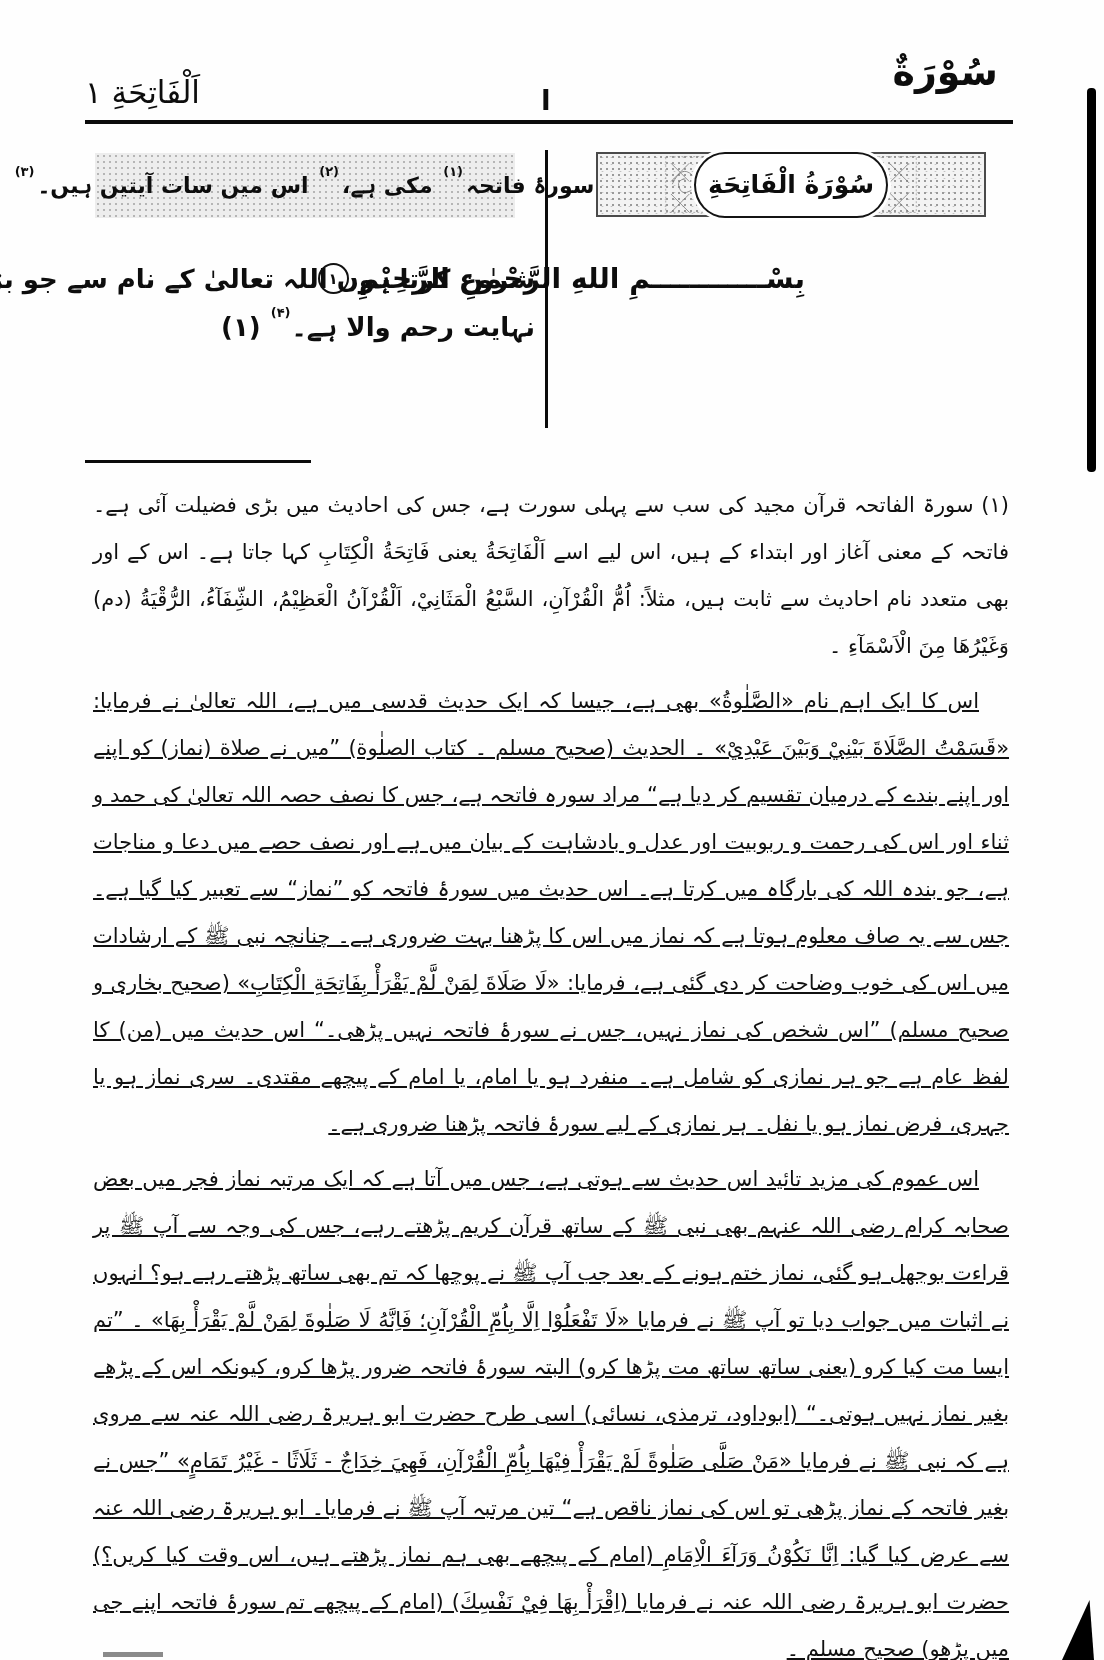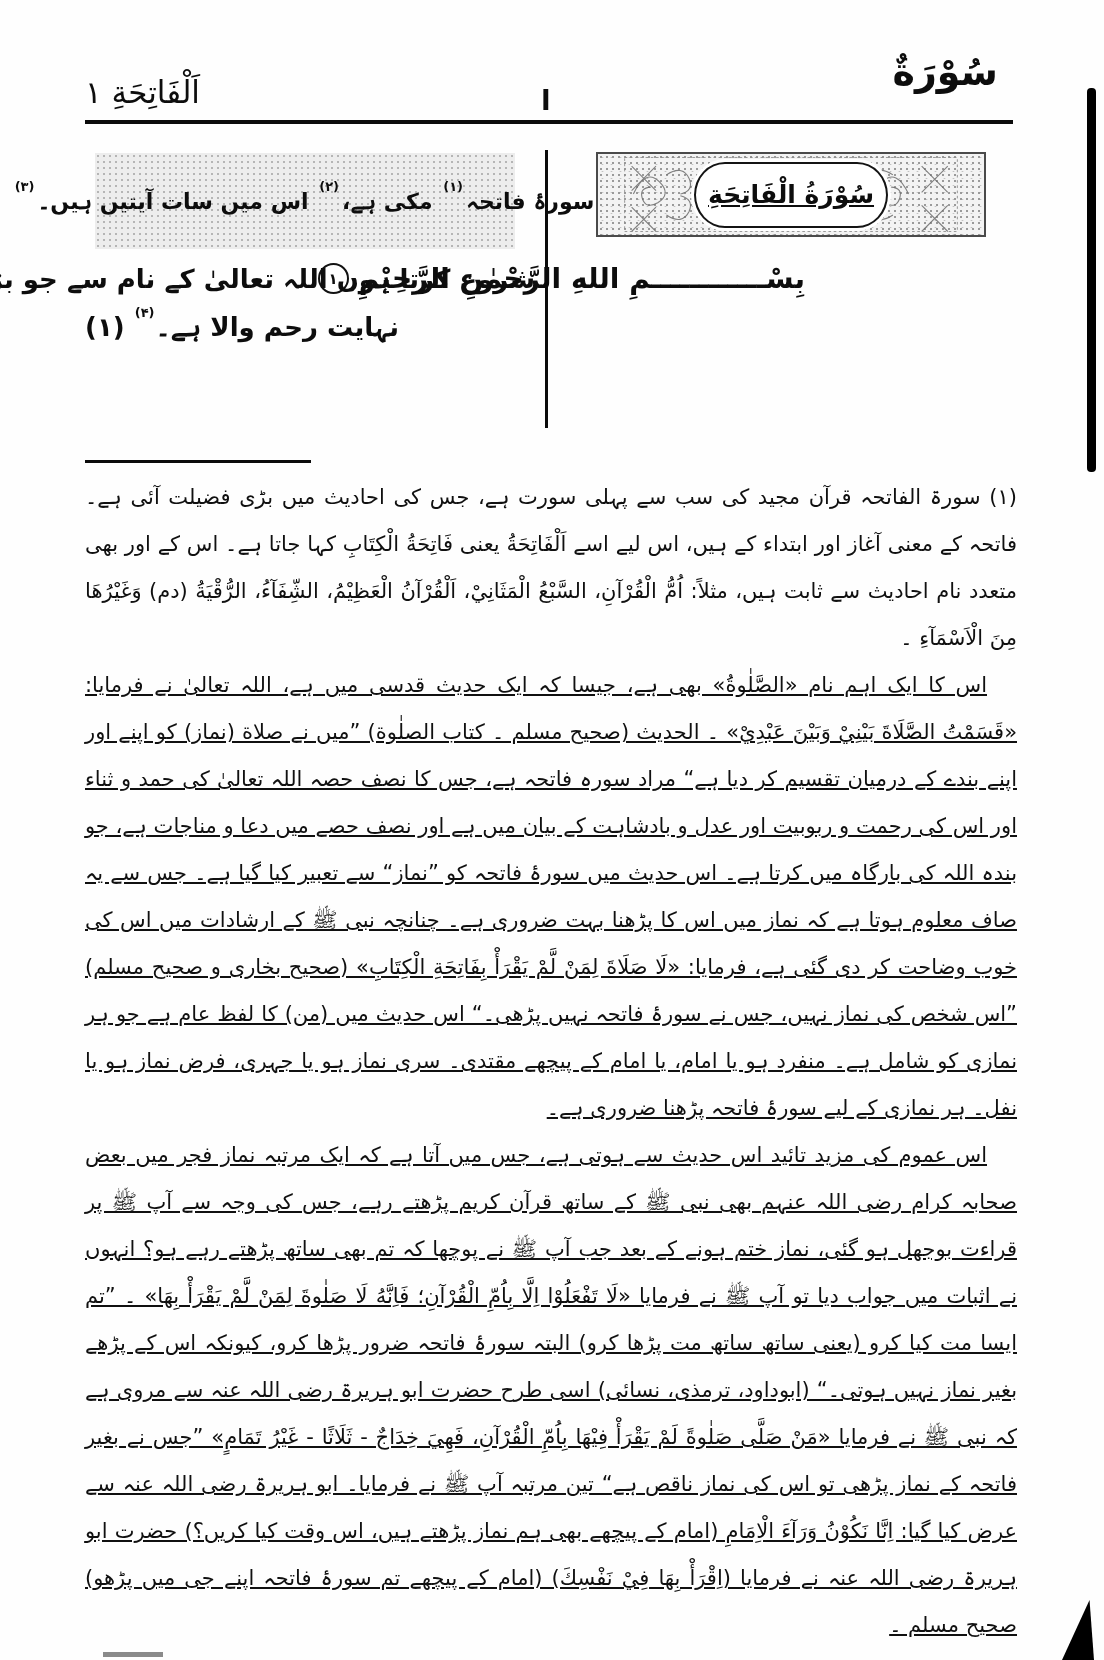--- a/index.html
+++ b/index.html
@@ -12,27 +12,27 @@
     color:#0d0d0d;
     direction:rtl;
   }
   
   .hdr-surah-word{position:absolute;top:50px;right:106px;font-size:38px;font-weight:bold;white-space:nowrap;text-align:center;}
   .hdr-surah-name{position:absolute;top:74px;left:85px;font-size:31px;font-weight:normal;direction:rtl;white-space:nowrap;}
   .hdr-page-num{position:absolute;top:84px;left:541px;font-size:28px;font-weight:bold;}
   .hdr-rule{position:absolute;top:120px;left:85px;width:928px;height:4px;background:#0b0b0b;}
   
   .ornament-box{
-    position:absolute;top:152px;left:596px;width:390px;height:85px;
+    position:absolute;top:152px;left:596px;width:390px;height:65px;
     box-sizing:border-box;border:2px solid #4a4a4a;
     background-color:#f3f3f3;
     background-image:radial-gradient(#9a9a9a 0.8px, transparent 1.1px),
                      radial-gradient(#c2c2c2 0.8px, transparent 1.1px);
     background-size:6px 6px,9px 7px;
-    display:flex;align-items:center;justify-content:center;text-decoration:underline;
+    display:flex;align-items:center;justify-content:center;
   }
   .ornament-svg{position:absolute;inset:0;width:100%;height:100%;}
   .cartouche{
     position:relative;z-index:2;width:190px;height:62px;
     background:#ffffff;border:2px solid #141414;border-radius:31px/50%;
     display:flex;align-items:center;justify-content:center;
     box-shadow:0 0 0 3px #ffffff;
   }
   .cartouche-title{font-size:25px;font-weight:bold;white-space:nowrap;}
   .bismillah{
@@ -42,47 +42,47 @@
   }
   .verse-circle{
     display:inline-flex;align-items:center;justify-content:center;
     width:27px;height:27px;border:2px solid #111;border-radius:50%;
     font-size:15px;font-weight:bold;margin-inline-start:10px;flex:0 0 auto;
   }
   
   .col-divider{position:absolute;top:150px;left:545px;width:3px;height:278px;background:#0b0b0b;}
   
   .intro-box{
-    position:absolute;top:153px;left:95px;width:420px;height:96px;
+    position:absolute;top:153px;left:95px;width:420px;height:65px;
     box-sizing:border-box;
     background-color:#ededed;
     background-image:radial-gradient(#b5b5b5 0.8px, transparent 1.1px);
     background-size:6px 6px;
     display:flex;align-items:center;justify-content:center;
     direction:rtl;
   }
   .intro-text{font-size:22px;font-weight:bold;white-space:nowrap;}
   .intro-text .seg{margin-inline:2px;}
   sup.fn{font-size:13px;position:relative;top:-9px;font-weight:bold;margin-inline:1px;}
   .trans-line1{
     position:absolute;top:264px;right:569px;
     font-size:26px;font-weight:bold;direction:rtl;white-space:nowrap;
   }
   .trans-line2{
-    position:absolute;top:312px;left:85px;width:450px;text-align:left;
+    position:absolute;top:312px;left:85px;width:450px;text-align:right;
     font-size:26px;font-weight:bold;direction:rtl;white-space:nowrap;
   }
   
   .fn-rule{position:absolute;top:460px;left:85px;width:226px;height:3px;background:#0b0b0b;}
   .commentary{
     position:absolute;top:474px;left:85px;width:932px;
     direction:rtl;text-align:justify;
     font-size:21px;line-height:47px;color:#101010;
   }
-  .commentary p{margin:0;}
+  .commentary p{margin:8px;}
   .commentary p.indent{text-indent:30px;text-decoration:underline;}
   
   .binding-streak{position:absolute;left:1087px;top:88px;width:9px;height:384px;background:#000;border-radius:4px;}
   .corner-triangle{position:absolute;left:1062px;top:1600px;width:32px;height:60px;background:#000;
     clip-path:polygon(86% 0,100% 100%,0 100%);}
   .bottom-dash{position:absolute;left:103px;top:1652px;width:60px;height:5px;background:#8a8a8a;}
 </style>
 </head>
 <body>
 

